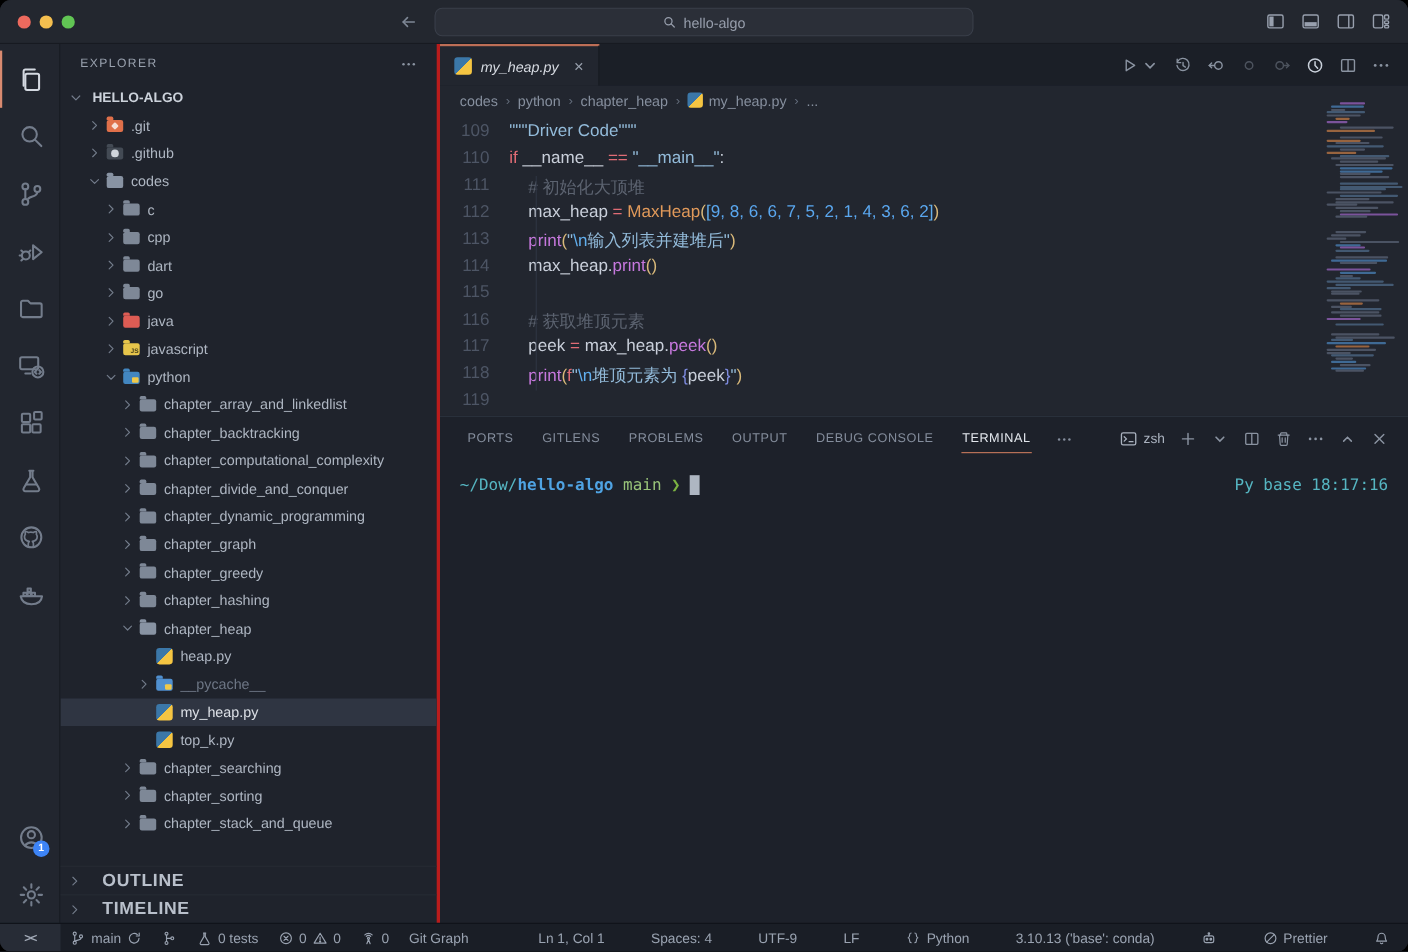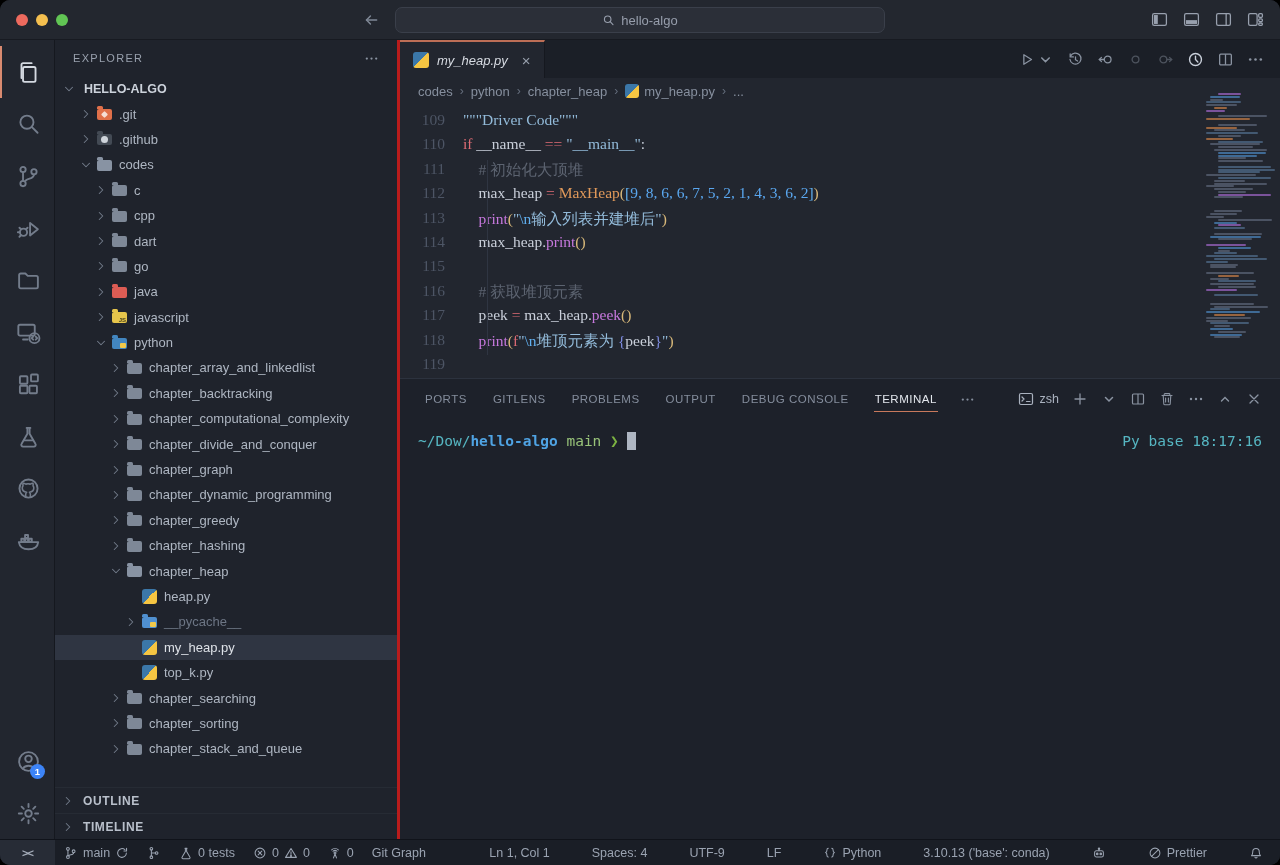--- a/index.html
+++ b/index.html
@@ -48,42 +48,42 @@
   .fi.git::after { content:""; position:absolute; left:5px; top:2.5px; width:5px; height:5px; background:#f6ded6; transform:rotate(45deg); border-radius:1px; }
   .fi.github { background:#434a54; }
   .fi.github::after { content:""; position:absolute; left:4px; top:2px; width:7px; height:7px; border-radius:50%; background:#cfd4db; }
   .fi.java { background:#dd5c54; }
   .fi.js { background:#e6c54b; }
   .fi.js::after { content:"JS"; position:absolute; right:1px; bottom:0; font-size:6px; font-weight:bold; color:#4a431c; }
   .fi.pyf { background:#4286c0; }
   .fi.pyf::after, .fi.pycache::after { content:""; position:absolute; right:1px; bottom:1px; width:6px; height:5px; background:#f0c94a; border-radius:1px; }
   .fi.pycache { background:#5090d0; }
   .py-ic { width:15px; height:15px; flex:none; border-radius:3px; background:linear-gradient(135deg,#3b77a8 0 50%, #f5c542 50% 100%); }
-  .sb-section { height:26px; flex:none; border-top:1px solid #262b34; display:flex; align-items:center; padding:0 6px; color:#b9c0cb; font-weight:bold; font-size:12px; letter-spacing:.6px; gap:8px; }
+  .sb-section { height:26px; flex:none; border-top:1px solid #262b34; display:flex; align-items:center; padding:0 6px; color:#b9c0cb; font-weight:bold; font-size:16px; letter-spacing:.6px; gap:18px; }
   .sb-section .chevbox{width:14px}
 
   
   .edcol { flex:1; display:flex; flex-direction:column; min-width:0; }
   .tabbar { height:38px; flex:none; background:#1b1f27; display:flex; align-items:stretch; }
   .tab { display:flex; align-items:center; gap:8px; padding:0 13px; background:#22262f; border-top:2px solid #bd6e56; border-right:1px solid #15181f; }
   .tab-label { font-style:italic; font-size:13px; color:#d7dbe2; }
   .py-ic.tabpy{ width:16px; height:16px; }
   .tab-close { color:#98a0ad; font-size:15px; line-height:1; margin-left:6px; }
   .ed-toolbar { margin-left:auto; display:flex; align-items:center; gap:13px; padding-right:16px; color:#8a93a1; }
   .ed-toolbar .ic svg{width:17px;height:17px}
   .ed-toolbar .ic.bright{ color:#c9d0da; }
   .ed-toolbar .ic.dim{ opacity:.45 }
   .runwrap{ display:flex; align-items:center; gap:2px; }
 
   .edbody { flex:1; position:relative; min-height:0; display:flex; flex-direction:column; background:#22262f; }
   .breadcrumb { height:26px; flex:none; display:flex; align-items:center; padding-left:18px; gap:7px; font-size:13px; color:#868f9e; }
   .breadcrumb .sep { color:#646d7c; font-size:12px; }
   .bc-item{ display:flex; align-items:center; gap:5px; }
   .bc-item .py-ic{ width:14px; height:14px; }
-  .code { flex:1; position:relative; padding-top:7px; font-family:Liberation Serif, serif; font-size:15.5px; overflow:hidden; }
+  .code { flex:1; position:relative; padding-top:7px; font-family:Liberation Sans, sans-serif; font-size:15.5px; overflow:hidden; }
   .cl { height:24.4px; display:flex; white-space:pre; }
   .gut { width:45px; flex:none; text-align:right; color:#4d5565; }
   .ct { padding-left:18px; }
   .indent-guide { position:absolute; left:87px; width:1px; background:#2f3542; }
   .minimap { position:absolute; top:15px; right:8px; width:66px; }
   .mm-row { height:2px; margin-bottom:0.8px; border-radius:1px; opacity:.75; }
 
   
   .panel { flex:none; height:461px; background:#1d212a; border-top:1px solid #2c323e; display:flex; flex-direction:column; }
   .panel-header { height:40px; flex:none; display:flex; align-items:center; padding:0 18px; gap:0; }
@@ -435,30 +435,30 @@
             <span class="fi" style="margin-left: 3px;"></span>
             <span class="tlabel">chapter_divide_and_conquer</span>
           </div>
           <div class="trow" style="padding-left: 53px;">
             <span class="chevbox">
               <svg viewBox="0 0 16 16" fill="none" stroke="currentColor" stroke-width="1.2" stroke-linecap="round" stroke-linejoin="round">
                 <path d="m6 4 4 4-4 4"></path>
               </svg>
             </span>
             <span class="fi" style="margin-left: 3px;"></span>
+            <span class="tlabel">chapter_dynamic_programming</span>
+          </div>
+          <div class="trow" style="padding-left: 53px;">
+            <span class="chevbox">
+              <svg viewBox="0 0 16 16" fill="none" stroke="currentColor" stroke-width="1.2" stroke-linecap="round" stroke-linejoin="round">
+                <path d="m6 4 4 4-4 4"></path>
+              </svg>
+            </span>
+            <span class="fi" style="margin-left: 3px;"></span>
             <span class="tlabel">chapter_graph</span>
-          </div>
-          <div class="trow" style="padding-left: 53px;">
-            <span class="chevbox">
-              <svg viewBox="0 0 16 16" fill="none" stroke="currentColor" stroke-width="1.2" stroke-linecap="round" stroke-linejoin="round">
-                <path d="m6 4 4 4-4 4"></path>
-              </svg>
-            </span>
-            <span class="fi" style="margin-left: 3px;"></span>
-            <span class="tlabel">chapter_dynamic_programming</span>
           </div>
           <div class="trow" style="padding-left: 53px;">
             <span class="chevbox">
               <svg viewBox="0 0 16 16" fill="none" stroke="currentColor" stroke-width="1.2" stroke-linecap="round" stroke-linejoin="round">
                 <path d="m6 4 4 4-4 4"></path>
               </svg>
             </span>
             <span class="fi" style="margin-left: 3px;"></span>
             <span class="tlabel">chapter_greedy</span>
           </div>

